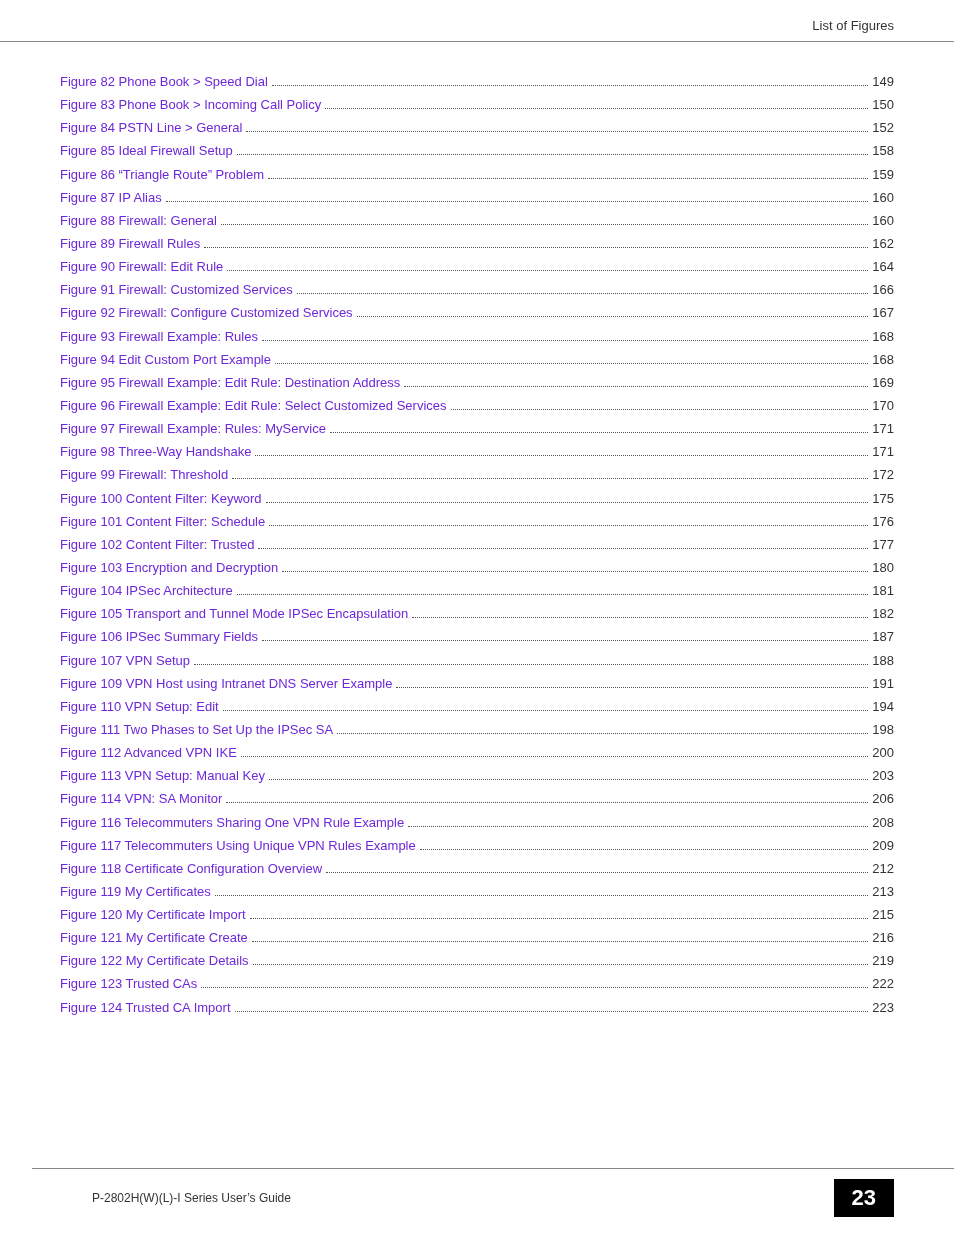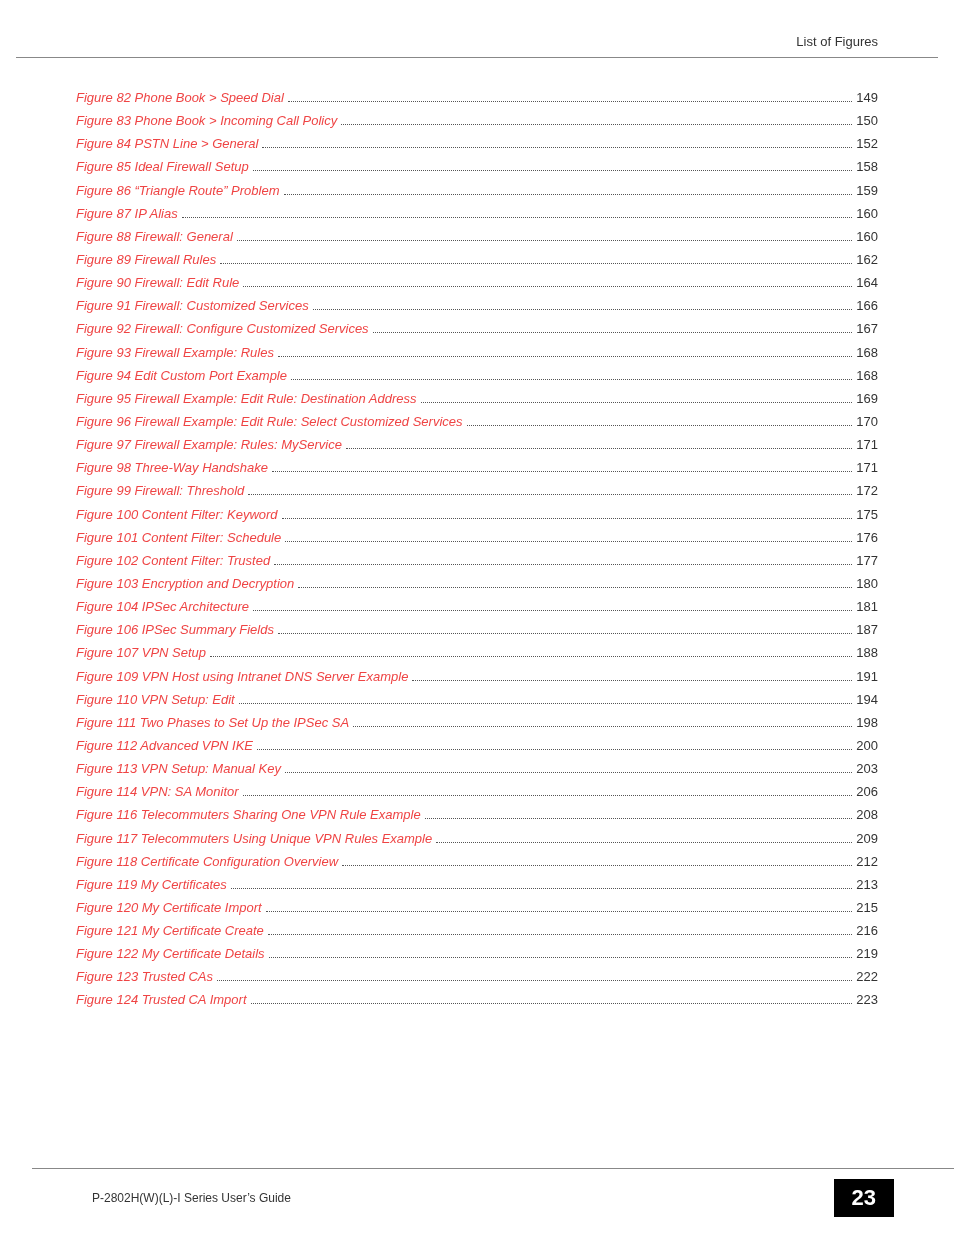--- a/index.html
+++ b/index.html
@@ -10,21 +10,21 @@
       min-height: 1235px;
       position: relative;
       color: #000;
       font-size: 13px;
     }
     .page-container {
       width: 954px;
       min-height: 1235px;
       background: #fff;
       position: relative;
-      padding: 16px;
+      padding: 0;
     }
     .header {
       display: flex;
       justify-content: flex-end;
       padding: 18px 60px 8px 60px;
       border-bottom: 1.5px solid #888;
     }
     .header-title {
       font-size: 13px;
       color: #333;
@@ -33,25 +33,24 @@
       padding: 30px 60px 80px 60px;
     }
     .toc-entry {
       display: flex;
       align-items: baseline;
       margin-bottom: 3px;
       font-size: 13px;
       line-height: 1.55;
     }
     .toc-link {
-      color: #ef4444;
+      color: #6d28d9;
       text-decoration: none;
       white-space: nowrap;
       flex-shrink: 0;
-      font-style: italic;
     }
     .toc-dots {
       flex: 1;
       border-bottom: 1px dotted #555;
       margin: 0 4px 3px 4px;
       min-width: 20px;
     }
     .toc-page {
       color: #333;
       flex-shrink: 0;
@@ -203,20 +202,25 @@
         <a class="toc-link" href="#">Figure 103 Encryption and Decryption</a>
         <span class="toc-dots"></span>
         <span class="toc-page">180</span>
       </div>
       <div class="toc-entry">
         <a class="toc-link" href="#">Figure 104 IPSec Architecture</a>
         <span class="toc-dots"></span>
         <span class="toc-page">181</span>
       </div>
       <div class="toc-entry">
+        <a class="toc-link" href="#">Figure 105 Transport and Tunnel Mode IPSec Encapsulation</a>
+        <span class="toc-dots"></span>
+        <span class="toc-page">182</span>
+      </div>
+      <div class="toc-entry">
         <a class="toc-link" href="#">Figure 106 IPSec Summary Fields</a>
         <span class="toc-dots"></span>
         <span class="toc-page">187</span>
       </div>
       <div class="toc-entry">
         <a class="toc-link" href="#">Figure 107 VPN Setup</a>
         <span class="toc-dots"></span>
         <span class="toc-page">188</span>
       </div>
       <div class="toc-entry">

